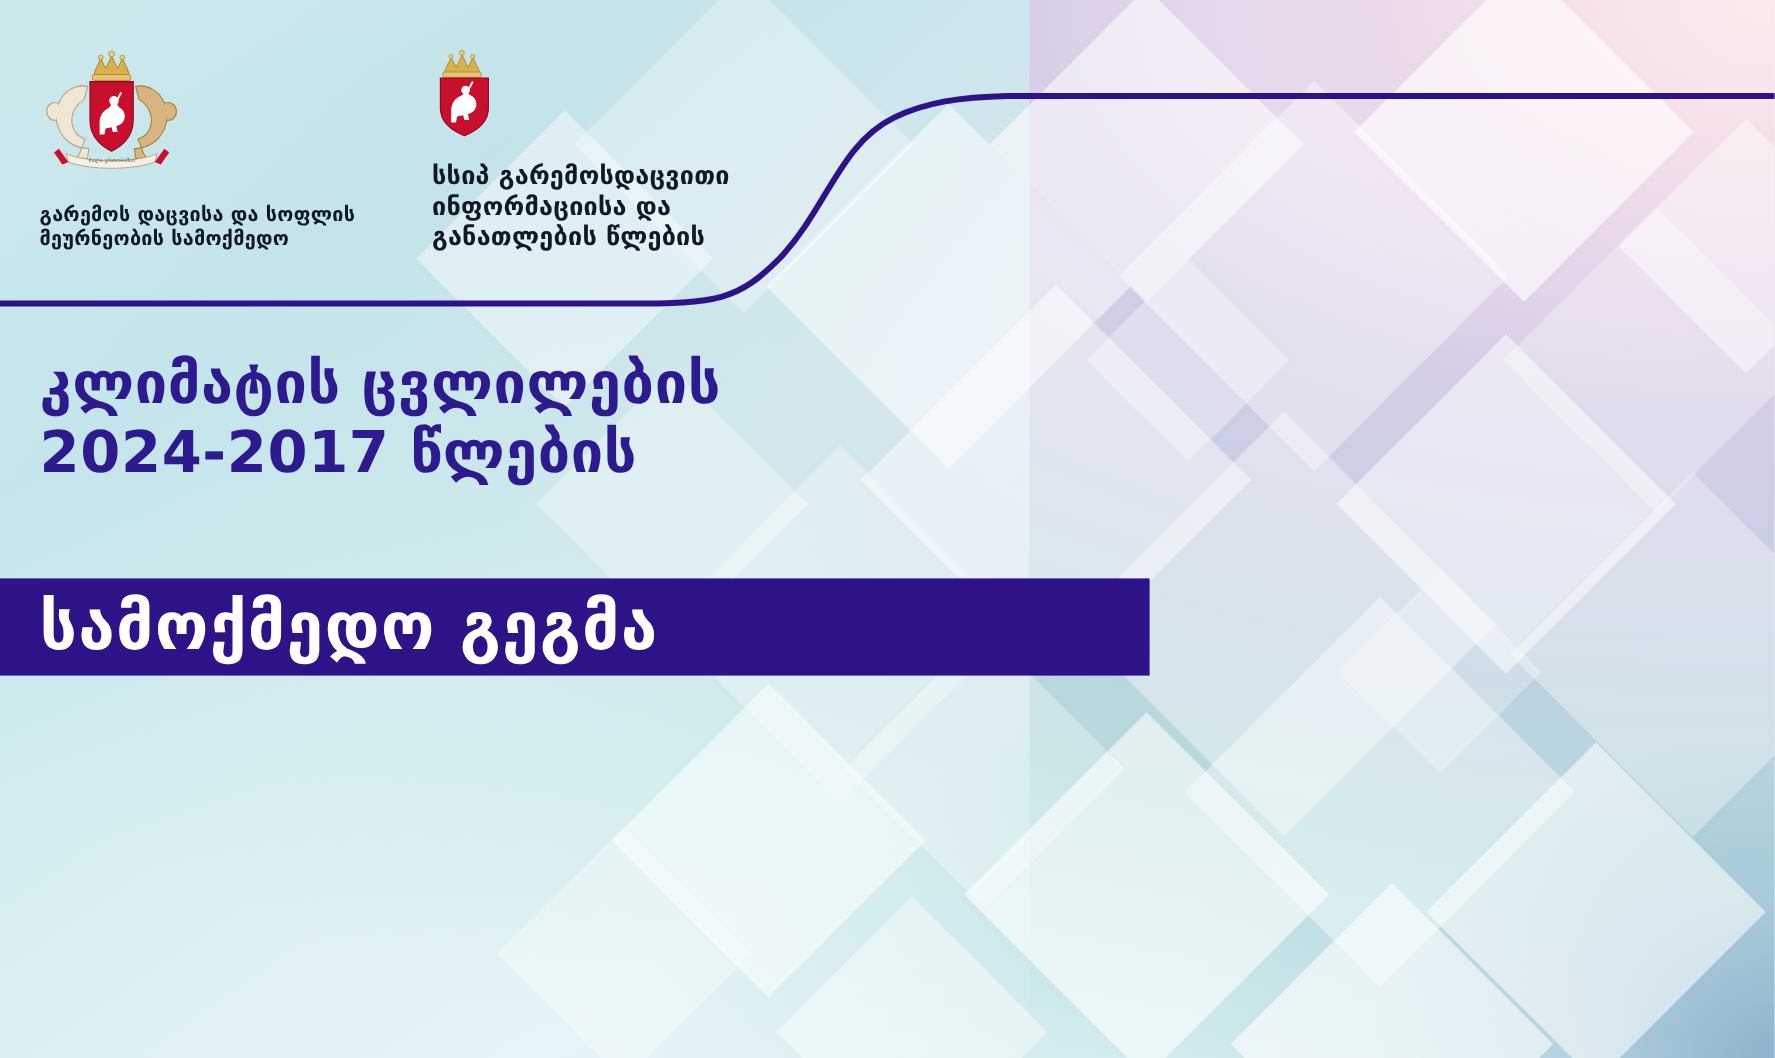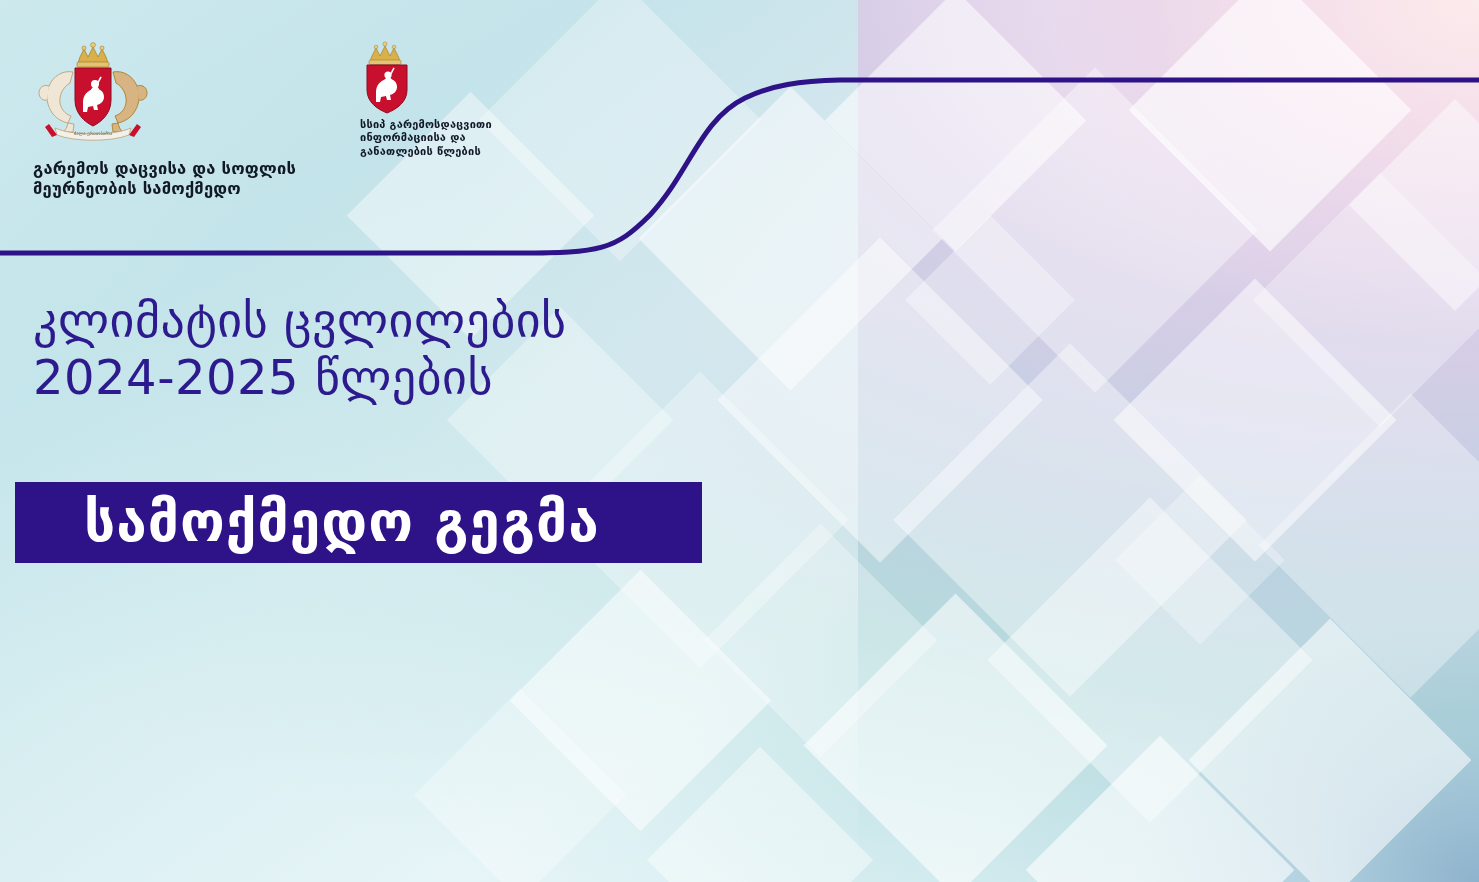--- a/index.html
+++ b/index.html
@@ -58,38 +58,38 @@
   .logo-main{left:33px; width:270px;}
   .logo-sec{left:360px; width:250px;}
 
   .emblem-wrap{display:block;}
   .org-text{
     color:#111827;
     font-weight:bold;
     letter-spacing:0.2px;
     line-height:1.22;
   }
-  .org-main-text{font-size:16.5px; margin-top:12px;}
-  .org-sec-text{font-size:11px; margin-top:0;}
+  .org-main-text{font-size:16.5px; margin-top:22px;}
+  .org-sec-text{font-size:21px; margin-top:16px;}
 
   
   .title-area{position:absolute; left:33px; top:292px; width:900px;}
   .title-line{
     color:#2c1a8e;
     font-size:48px;
-    font-weight:normal;
+    font-weight:bold;
     line-height:1.18;
     letter-spacing:0.5px;
     white-space:nowrap;
   }
   .subtitle-bar{
-    position:absolute; left:15px; top:482px;
-    width:687px; height:81px;
+    position:absolute; left:0; top:482px;
+    width:958px; height:81px;
     background:#2e1287;
-    display:flex; align-items:center;padding-left:36px;
+    display:flex; align-items:center;
   }
   .subtitle-text{
     color:#ffffff;
     font-size:55px;
     font-weight:bold;
     letter-spacing:1px;
     margin-left:33px;
     line-height:1;
     white-space:nowrap;
   }
@@ -220,20 +220,20 @@
           <div>ინფორმაციისა და</div>
           <div>განათლების წლების</div>
         </div>
       </div>
 
     </div>
   </div>
 
   <div class="title-area">
     <div class="title-line">კლიმატის ცვლილების</div>
-    <div class="title-line">2024-2025 წლების</div>
+    <div class="title-line">2024-2017 წლების</div>
   </div>
 
   <div class="subtitle-bar">
     <div class="subtitle-text">სამოქმედო გეგმა</div>
   </div>
 
 </div>
 
 </body></html>

